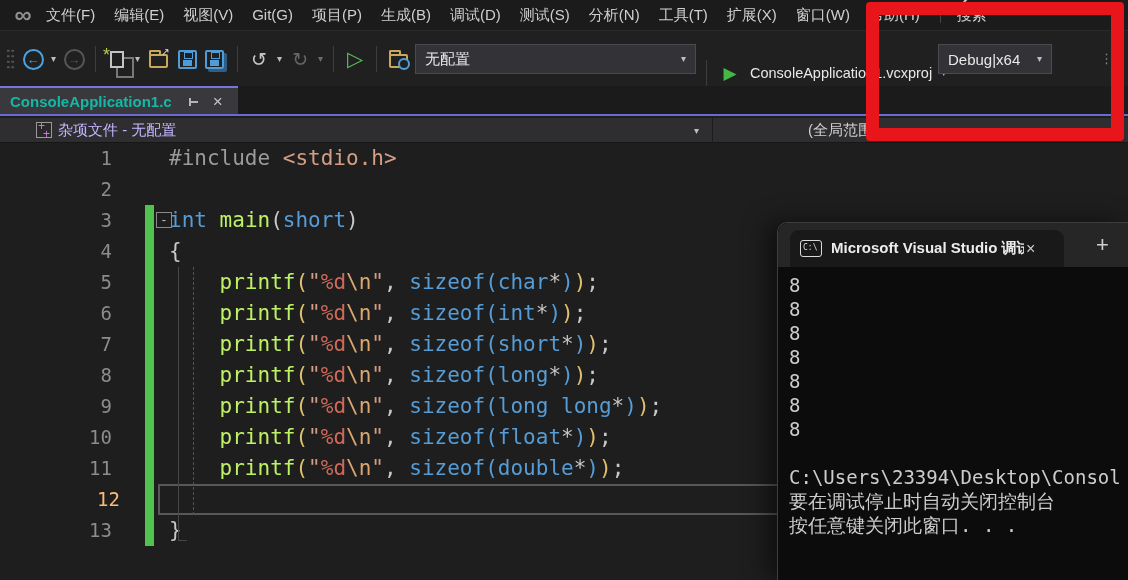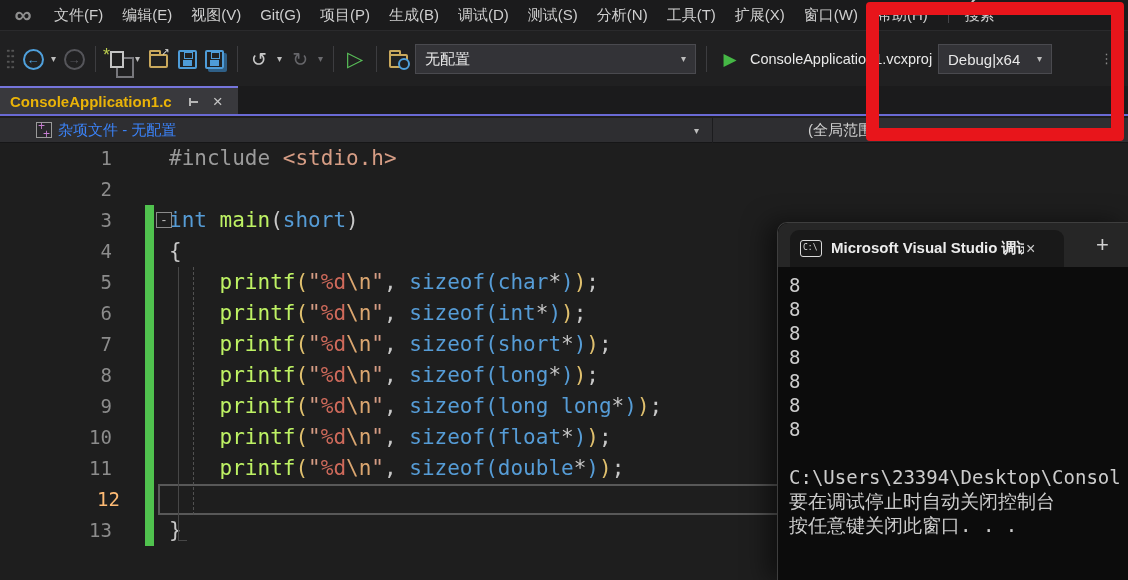--- a/index.html
+++ b/index.html
@@ -3,21 +3,21 @@
 <meta charset="utf-8">
 <style>
   * { margin:0; padding:0; box-sizing:border-box; }
   html,body { background:#111; }
   body { font-family:"Liberation Sans", sans-serif; }
   #screen { position:relative; width:1128px; height:580px; background:#1E1E1E; overflow:hidden; }
 
   
   .menubar { position:absolute; left:0; top:0; width:1128px; height:30px; background:#1B1B1C; display:flex; align-items:center; z-index:5; }
   .vslogo { width:46px; text-align:center; color:#8F8F8F; font-size:24px; font-weight:bold; line-height:28px; }
-  .menu-items { display:flex; gap:19px; margin-left:8px; }
+  .menu-items { display:flex; gap:19px; }
   .menu-item { color:#CFCFCF; font-size:15px; white-space:nowrap; }
   .menu-divider { width:1px; height:15px; background:#45454A; margin-left:20px; }
   .menu-search { display:flex; align-items:center; gap:8px; margin-left:16px; color:#CFCFCF; font-size:15px;flex-direction:column; }
   .mag { width:10px; height:10px; border:2px solid #C8C8C8; border-radius:50%; position:relative; }
   .mag::after { content:""; position:absolute; left:-4px; top:7px; width:2px; height:6px; background:#C8C8C8; transform:rotate(45deg); }
   .caret { color:#BDBDBD; font-size:10px; line-height:10px; }
   .caret::before { content:"▾"; }
   .caret-dis::before { content:"▾"; color:#6A6A6E; }
 
   
@@ -43,41 +43,41 @@
   .floppy::before { content:""; position:absolute; left:4px; top:0; width:7px; height:5px; border:1px solid #4E9CD8; }
   .floppy::after { content:""; position:absolute; left:3px; bottom:1px; width:9px; height:6px; background:#4E9CD8; }
   .floppy.all { box-shadow:3px 3px 0 0 #2F5F86; margin-right:3px; }
   .winhome { width:20px; height:16px; border:2px solid #B9B9B9; position:relative; }
   .winhome::before { content:""; position:absolute; left:0; top:0; width:16px; height:3px; background:#B9B9B9; }
   .winhome::after { content:"⌂"; position:absolute; left:3px; top:0px; color:#B9B9B9; font-size:11px; }
   .combo { position:absolute; top:13px; height:30px; background:#333337; border:1px solid #4A4A4F; color:#E8E8E8; font-size:15px; display:flex; align-items:center; padding:0 9px; }
   .combo .caret { margin-left:auto; }
   .combo1 { left:415px; width:281px; }
   .combo2 { left:938px; width:114px; }
-  .run-cluster { position:absolute; left:703px; top:0; height:56px; display:flex; align-items:center; gap:9px; }
+  .run-cluster { position:absolute; left:703px; top:14px; height:56px; display:flex; align-items:center; gap:9px; }
   .run-label { color:#E8E8E8; font-size:14.5px; white-space:nowrap; }
   .tb-overflow { position:absolute; left:1100px; top:20px; color:#8A8A8A; font-size:13px; letter-spacing:0; }
   .tb-overflow::before { content:"⋮"; }
 
   
   .tabstrip { position:absolute; left:0; top:86px; width:1128px; height:30px; background:#1B1B1C; border-bottom:2px solid #6A6AD4; z-index:5; }
   .doc-tab { position:absolute; left:0; top:0; width:238px; height:28px; background:#39393D; border-top:2px solid #7575DC; display:flex; align-items:center; padding:0 10px; }
-  .doc-tab-title { color:#eab308; font-size:15px; font-weight:bold; white-space:nowrap; }
+  .doc-tab-title { color:#14b8a6; font-size:15px; font-weight:bold; white-space:nowrap; }
   .pin { width:13px; height:13px; position:relative; margin-left:14px; transform:rotate(90deg); }
   .pin::before { content:""; position:absolute; left:6px; top:1px; width:2px; height:7px; background:#B5B5B5; }
   .pin::after { content:""; position:absolute; left:3px; top:8px; width:8px; height:2px; background:#B5B5B5; }
   .xclose { color:#C5C5C5; font-size:17px; line-height:17px; margin-left:14px; }
   .xclose::before { content:"×"; }
 
   
   .breadcrumb { position:absolute; left:0; top:118px; width:1128px; height:25px; background:#2E2E31; border-bottom:1px solid #161617; display:flex; align-items:center; z-index:5; }
   .misc { width:16px; height:16px; border:1px solid #9A9A9A; position:relative; margin-left:36px; background:#28282B; }
   .misc::before { content:"+"; color:#C77ED3; position:absolute; left:1px; top:-4px; font-size:12px; }
   .misc::after { content:"+"; color:#C77ED3; position:absolute; right:1px; bottom:-4px; font-size:12px; }
-  .bc-label { color:#3b82f6; font-size:15px; margin-left:6px; }
+  .bc-label { color:#c4b5fd; font-size:15px; margin-left:6px; }
   .bc-caret { position:absolute; left:694px; top:8px; }
   .bc-div { position:absolute; left:712px; top:0; width:1px; height:25px; background:#1C1C1E; }
   .bc-scope { position:absolute; left:718px; width:160px; text-align:right; color:#CFCFCF; font-size:15px; }
 
   
   .editor { position:absolute; left:0; top:143px; width:1128px; height:437px; background:#1E1E1E; overflow:hidden; z-index:1; }
   .code-line { position:relative; height:31px; font-family:"DejaVu Sans Mono", monospace; font-size:21px; line-height:31px; white-space:pre; }
   .gutter { position:absolute; left:0; top:0; width:112px; text-align:right; color:#8C8C8C; font-size:19px; }
   .code-line.current .gutter { color:#fdba74;margin-left:8px; }
   .code { position:absolute; left:169px; top:0; }

